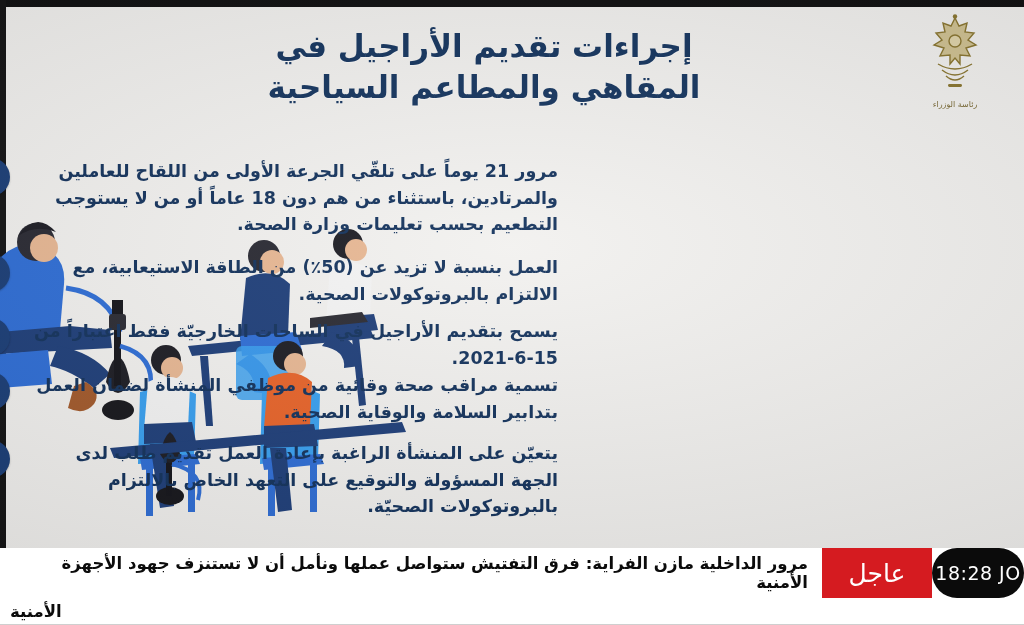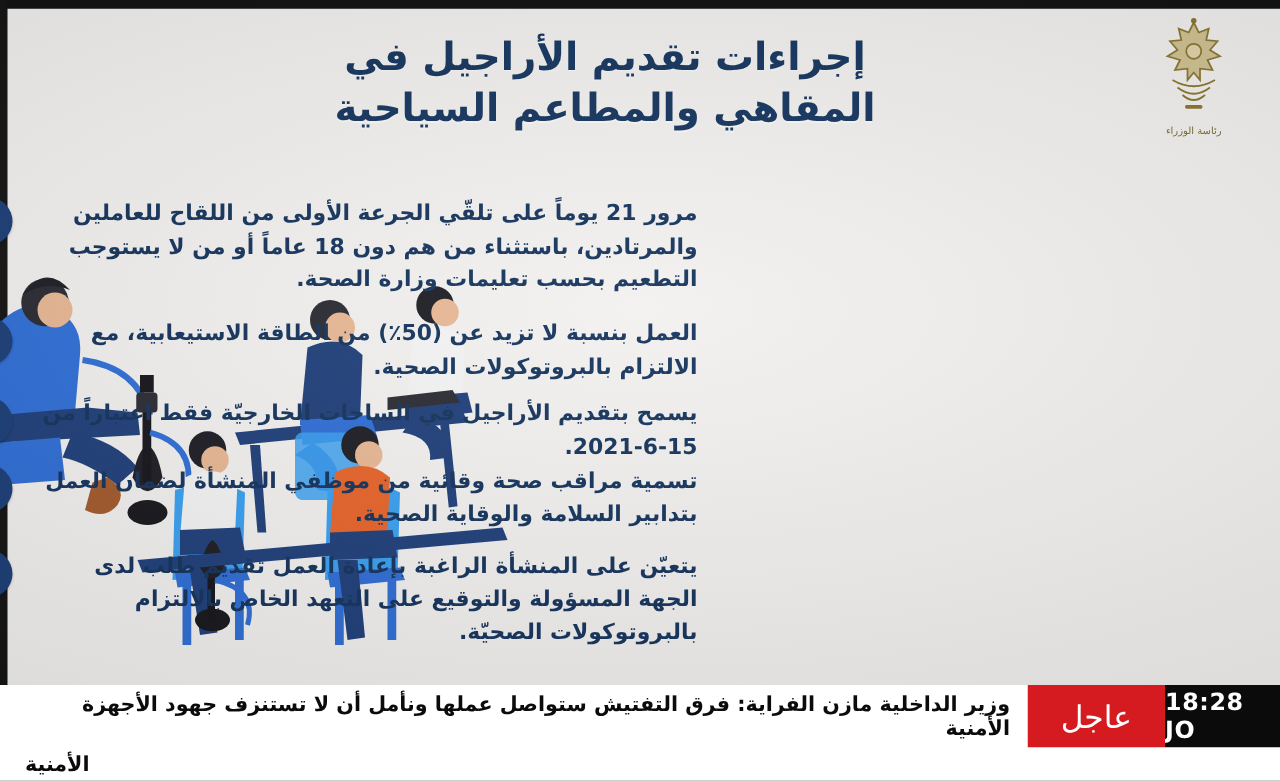--- a/index.html
+++ b/index.html
@@ -94,39 +94,40 @@
     background:#ffffff;
     display:flex;flex-direction:row;align-items:stretch;
   }
   .ticker-inner{
     position:absolute;left:0;top:0;width:1024px;height:50px;
     display:flex;flex-direction:row;align-items:center;
   }
   .clock{
     flex:0 0 auto;width:92px;height:50px;background:#0b0b0b;color:#fff;
     display:flex;align-items:center;justify-content:center;
-    font-size:19px;font-weight:bold;letter-spacing:.5px;
+    font-size:19px;font-weight:normal;letter-spacing:.5px;
     direction:ltr;
+    border-radius:25px;
   }
   .urgent{
     flex:0 0 auto;width:110px;height:50px;background:#d51b20;color:#fff;
     display:flex;align-items:center;justify-content:center;
     font-size:25px;font-weight:normal;
   }
   .headline{
     flex:1 1 auto;height:50px;background:#ffffff;color:#0b0b0b;
     display:flex;align-items:center;justify-content:flex-end;
     font-size:16.5px;font-weight:bold;padding:0 14px;
     text-align:right;
   }
   .headline2{
     position:absolute;left:0;top:50px;width:1024px;height:27px;
     background:#ffffff;color:#0b0b0b;
     display:flex;align-items:center;justify-content:flex-end;
-    font-size:16.5px;font-weight:bold;padding:0 20px;
+    font-size:16.5px;font-weight:bold;padding:0 10px;
     text-align:right;box-sizing:border-box;
   }
   .ticker-bottom-edge{
     position:absolute;left:0;top:76px;width:1024px;height:1px;background:#cfcfcf;
   }
 </style>
 </head>
 <body>
 
 <div id="screen">
@@ -271,19 +272,19 @@
         <div class="rowtext">يتعيّن على المنشأة الراغبة بإعادة العمل تقديم طلب لدى الجهة المسؤولة والتوقيع على التعهد الخاص بالالتزام بالبروتوكولات الصحيّة.</div>
       </div>
 
     </div>
   </div>
 
   <div class="ticker">
     <div class="ticker-inner">
       <div class="clock">18:28 JO</div>
       <div class="urgent">عاجل</div>
-      <div class="headline">وزير الداخلية مازن الفراية: فرق التفتيش ستواصل عملها ونأمل أن لا تستنزف جهود الأجهزة الأمنية</div>
+      <div class="headline">مرور الداخلية مازن الفراية: فرق التفتيش ستواصل عملها ونأمل أن لا تستنزف جهود الأجهزة الأمنية</div>
     </div>
     <div class="headline2">الأمنية</div>
     <div class="ticker-bottom-edge"></div>
   </div>
 
 </div>
 
 </body></html>

